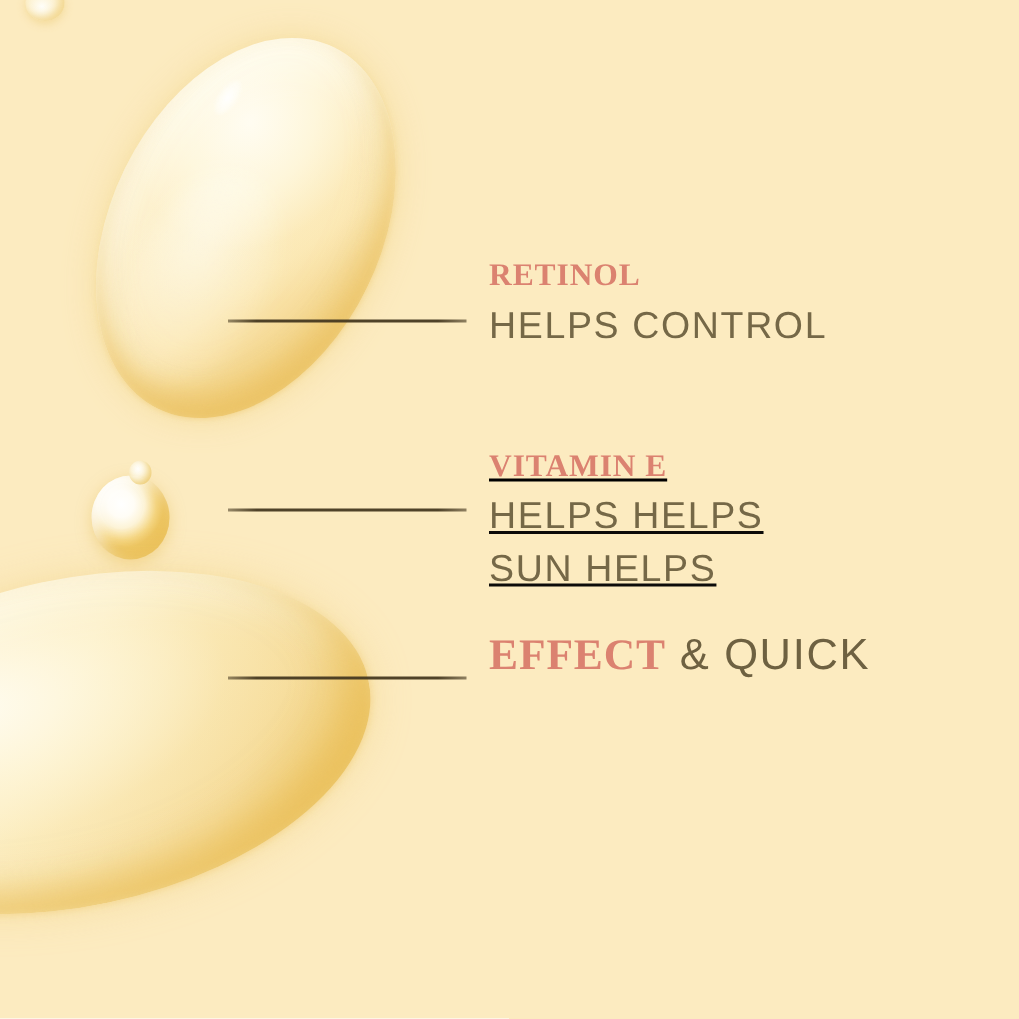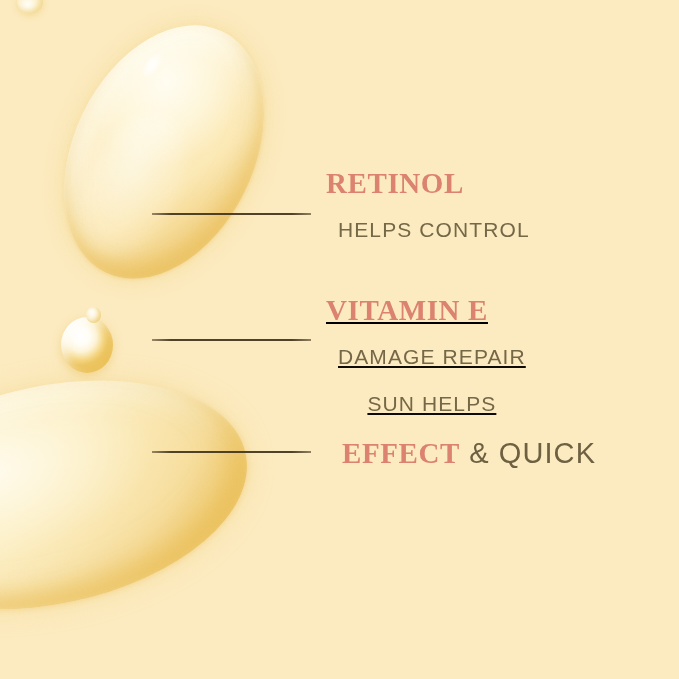--- a/index.html
+++ b/index.html
@@ -205,48 +205,47 @@
     width: 330px;
   }
   .benefit-block { position: absolute; left: 0; }
   .benefit-1 { top: 166px; }
   .benefit-2 { top: 293px; text-decoration: underline; }
   .benefit-3 { top: 420px; }
 
   .headline {
     font-family: "Liberation Serif", "DejaVu Serif", serif;
     font-weight: bold;
-    font-size: 29px;
+    font-size: 21px;
     line-height: 34px;
     letter-spacing: 0.6px;
     color: #db8270;
     margin: 0;
     white-space: nowrap;
   }
   .body-line {
     font-family: "Liberation Sans", sans-serif;
     font-weight: 300;
-    font-size: 21px;
+    font-size: 25px;
     line-height: 35px;
     letter-spacing: 1.1px;
     color: #6e6141;
-    margin: 12px;
+    margin: 0;
     white-space: nowrap;
     -webkit-text-stroke: 0px;
     opacity: 0.95;
-    text-align: center;
   }
   .mixed-line {
     font-family: "Liberation Sans", sans-serif;
     font-weight: 300;
     font-size: 29px;
     line-height: 35px;
     letter-spacing: 1.1px;
     color: #6e6141;
-    margin: 16px;
+    margin: 0;
     white-space: nowrap;
     text-align: right;
   }
   .mixed-line .accent {
     font-family: "Liberation Serif", "DejaVu Serif", serif;
     font-weight: bold;
     font-size: 29px;
     letter-spacing: 0.6px;
     color: #db8270;
   }
@@ -277,21 +276,21 @@
 
   <div class="text-column">
 
     <div class="benefit-block benefit-1">
       <p class="headline">RETINOL</p>
       <p class="body-line">HELPS CONTROL</p>
     </div>
 
     <div class="benefit-block benefit-2">
       <p class="headline">VITAMIN E</p>
-      <p class="body-line">DAMAGE REPAIR</p>
+      <p class="body-line">HELPS HELPS</p>
       <p class="body-line">SUN HELPS</p>
     </div>
 
     <div class="benefit-block benefit-3">
       <p class="mixed-line">
         <span class="accent">EFFECT</span><span> &amp; QUICK</span>
       </p>
     </div>
 
   </div>

